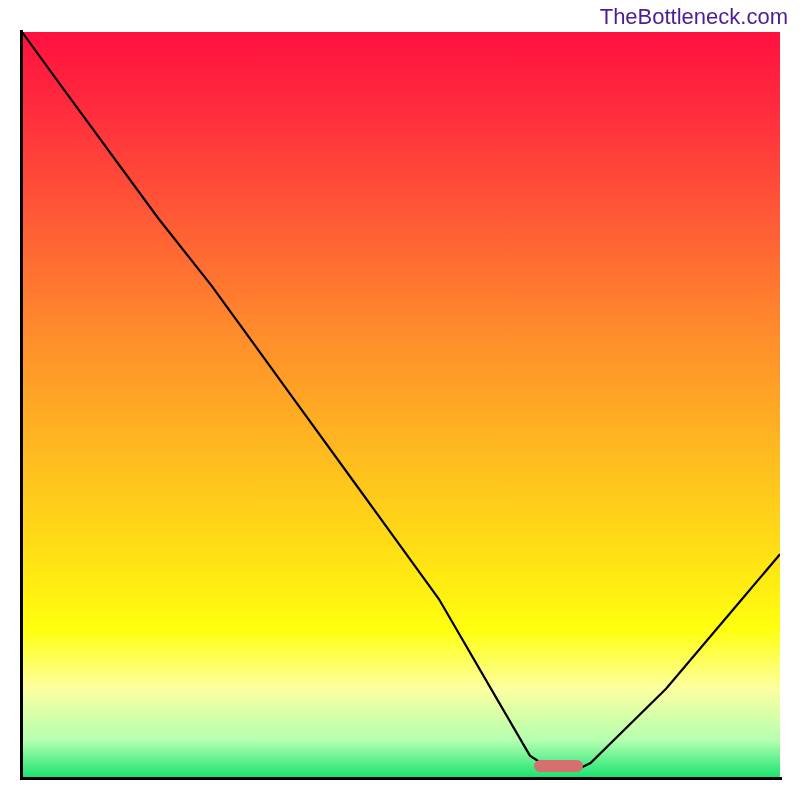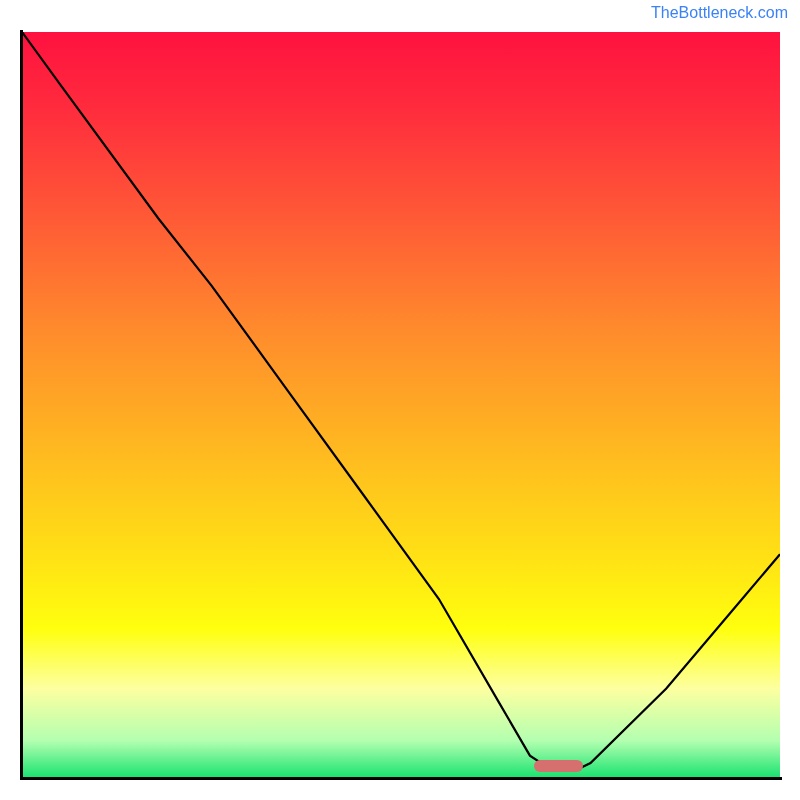--- a/index.html
+++ b/index.html
@@ -8,22 +8,22 @@
     height: 800px;
     background: #ffffff;
     position: relative;
     font-family: Arial, sans-serif;
     overflow: hidden;
   }
   .watermark {
     position: absolute;
     top: 4px;
     right: 12px;
-    color: #3b82f6;
-    font-size: 16px;
+    color: #4c1d95;
+    font-size: 22px;
     font-weight: 500;
     z-index: 10;
   }
   .plot-area {
     position: absolute;
     left: 22px;
     top: 32px;
     width: 758px;
     height: 746px;
     background: linear-gradient(to bottom,

